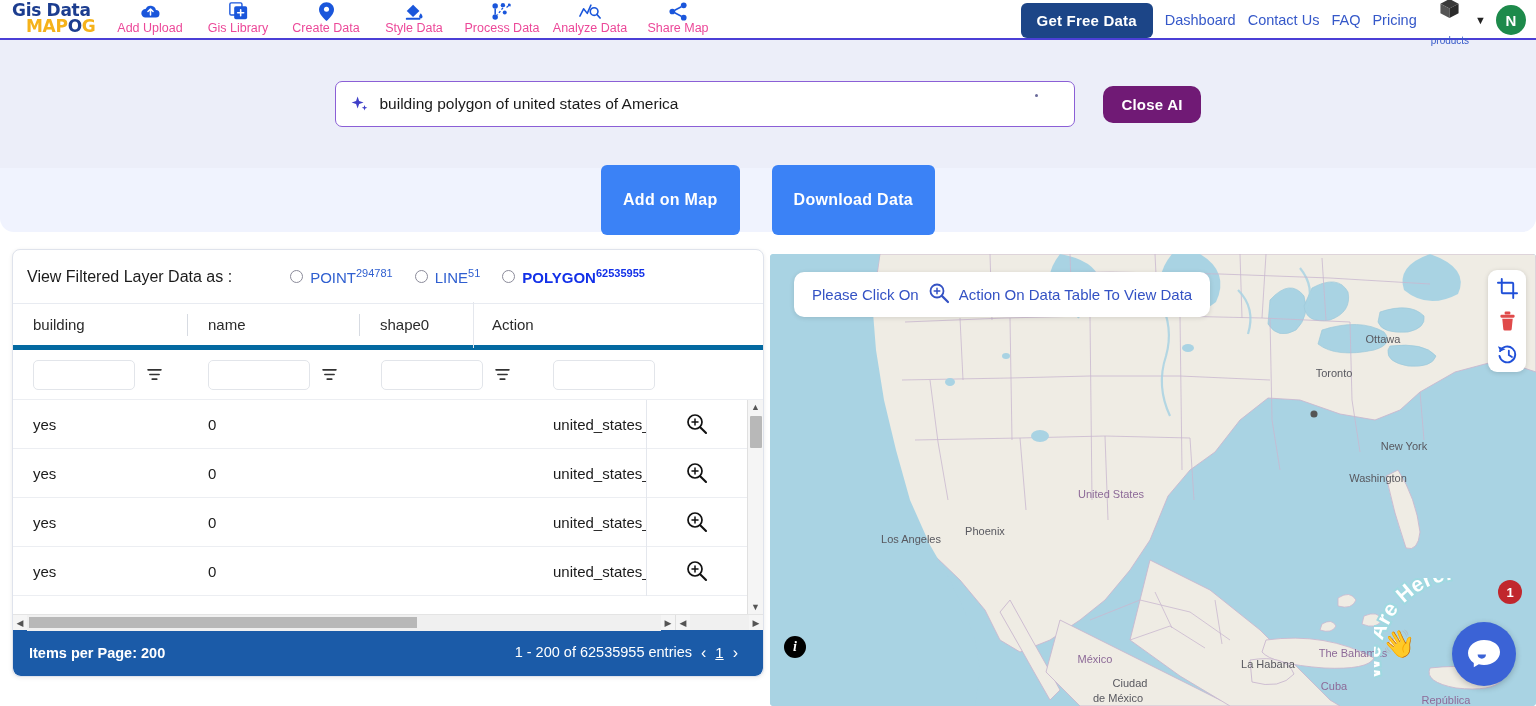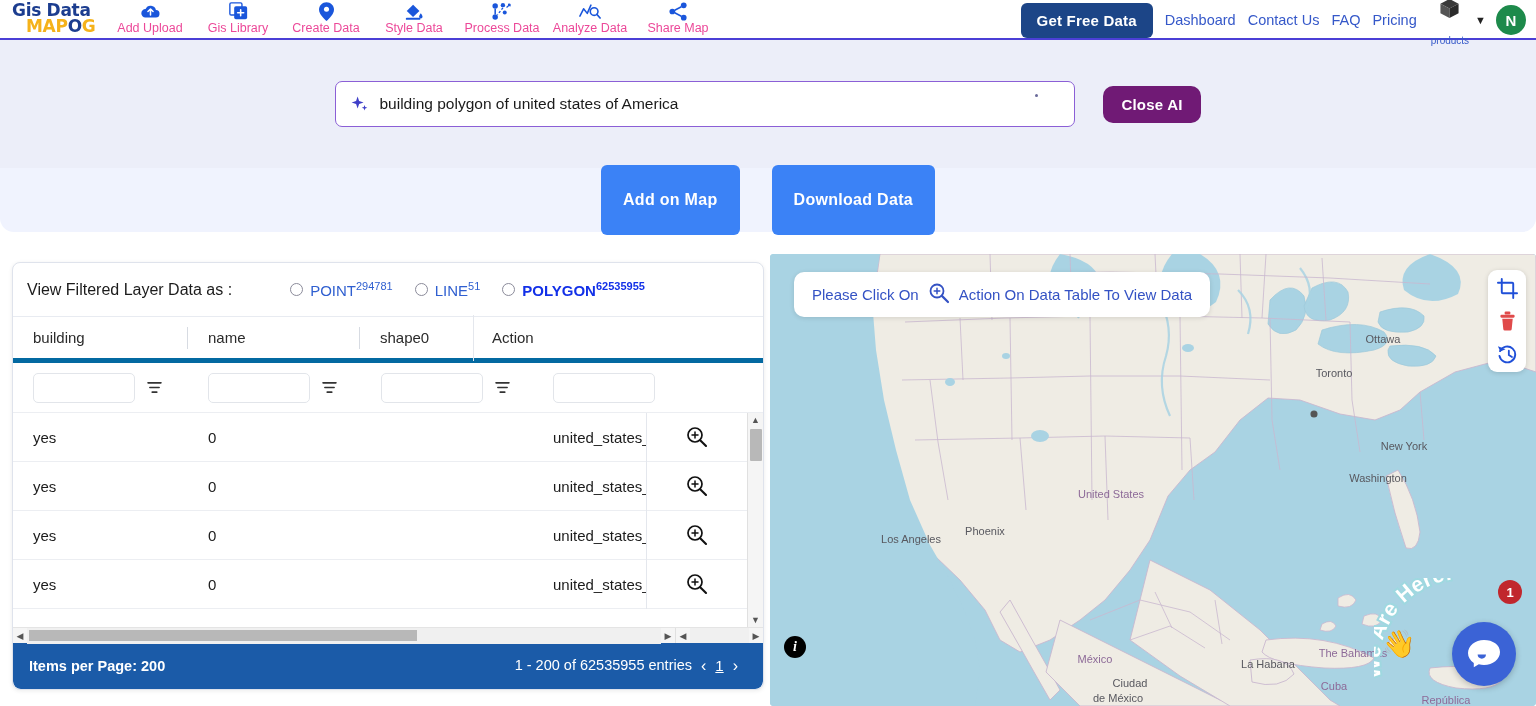--- a/index.html
+++ b/index.html
@@ -98,21 +98,21 @@
     display: flex; align-items: center; justify-content: center; gap: 32px;
   }
   .act-btn {
     background: #3b82f6; color: #fff; border: none; border-radius: 6px;
     font-size: 16px; font-weight: 700; padding: 26px 22px; cursor: pointer;
     font-family: "Liberation Sans", sans-serif; letter-spacing: 0.3px;
   }
 
   
   .data-panel {
-    position: absolute; top: 262px; left: 12px; width: 752px; height: 428px;
+    position: absolute; top: 249px; left: 12px; width: 752px; height: 428px;
     background: #fff; border: 1px solid #dfe3ec; border-radius: 8px;
     box-shadow: 0 1px 4px rgba(0,0,0,0.08);
     display: flex; flex-direction: column; overflow: hidden;
   }
   .view-as {
     height: 54px; display: flex; align-items: center; padding: 0 14px;
     border-bottom: 1px solid #e8ebf1; flex: none;
   }
   .view-as-lbl { font-size: 16px; color: #1b1b1b; }
   .radio-group { display: flex; align-items: center; margin-left: 58px; gap: 22px; }

